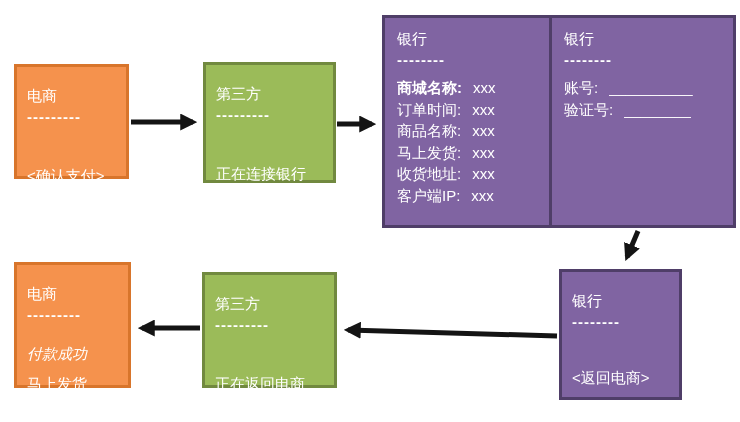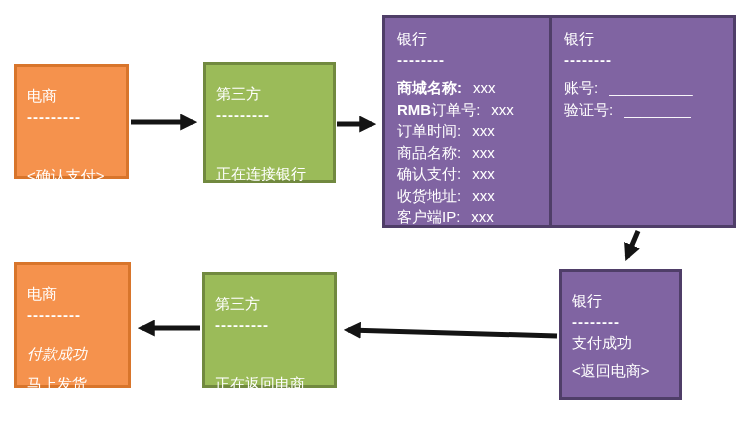--- a/index.html
+++ b/index.html
@@ -30,21 +30,21 @@
   #bank-panel .pane{box-sizing:border-box;padding:11px 12px;font-size:15px;line-height:20px;}
   #bank-panel .pane-left{width:164px;}
   #bank-panel .pane-right{flex:1;border-left:3px solid var(--purple-border);}
   .field-row{white-space:nowrap;line-height:21.5px;}
   .field-row .fv{padding-left:11px;}
   .field-row b{font-weight:700;}
   #bank-panel .fields{margin-top:8px;}
   .u-line{letter-spacing:0;}
   #bank-success{left:559px;top:269px;width:123px;height:131px;}
   #bank-success .body{margin-top:2px;}
-  #bank-success .body2{margin-top:8px;}
+  #bank-success .body2{margin-top:37px;}
   #thirdparty-returning{left:202px;top:272px;width:135px;height:116px;}
   #ecommerce-result{left:14px;top:262px;width:117px;height:126px;}
   #ecommerce-result .body{margin-top:20px;font-style:italic;}
 
   svg.arrows{position:absolute;left:0;top:0;pointer-events:none;z-index:5;}
   svg.arrows line{stroke:var(--arrow);stroke-width:5;}
 </style>
 </head>
 <body>
 
@@ -59,42 +59,40 @@
   <div class="divider">---------</div>
   <div class="body">正在连接银行</div>
 </div>
 
 <div class="node purple" id="bank-panel">
   <div class="pane pane-left">
     <div class="title">银行</div>
     <div class="divider">--------</div>
     <div class="fields">
       <div class="field-row"><b>商城名称:</b><span></span><span class="fv">xxx</span></div>
-      <div class="field-row"><b>RMB</b><span>订单号:</span><span class="fv">xxx</span></div>
       <div class="field-row"><b></b><span>订单时间:</span><span class="fv">xxx</span></div>
       <div class="field-row"><b></b><span>商品名称:</span><span class="fv">xxx</span></div>
-      <div class="field-row"><b></b><span>确认支付:</span><span class="fv">xxx</span></div>
+      <div class="field-row"><b></b><span>马上发货:</span><span class="fv">xxx</span></div>
       <div class="field-row"><b></b><span>收货地址:</span><span class="fv">xxx</span></div>
       <div class="field-row"><b></b><span>客户端IP:</span><span class="fv">xxx</span></div>
     </div>
   </div>
   <div class="pane pane-right">
     <div class="title">银行</div>
     <div class="divider">--------</div>
     <div class="fields">
       <div class="field-row"><span>账号:</span><span class="fv u-line">__________</span></div>
       <div class="field-row"><span>验证号:</span><span class="fv u-line">________</span></div>
     </div>
   </div>
 </div>
 
 <div class="node purple" id="bank-success">
   <div class="title">银行</div>
   <div class="divider">--------</div>
-  <div class="body">支付成功</div>
   <div class="body2">&lt;返回电商&gt;</div>
 </div>
 
 <div class="node green" id="thirdparty-returning">
   <div class="title">第三方</div>
   <div class="divider">---------</div>
   <div class="body">正在返回电商</div>
 </div>
 
 <div class="node orange" id="ecommerce-result">

